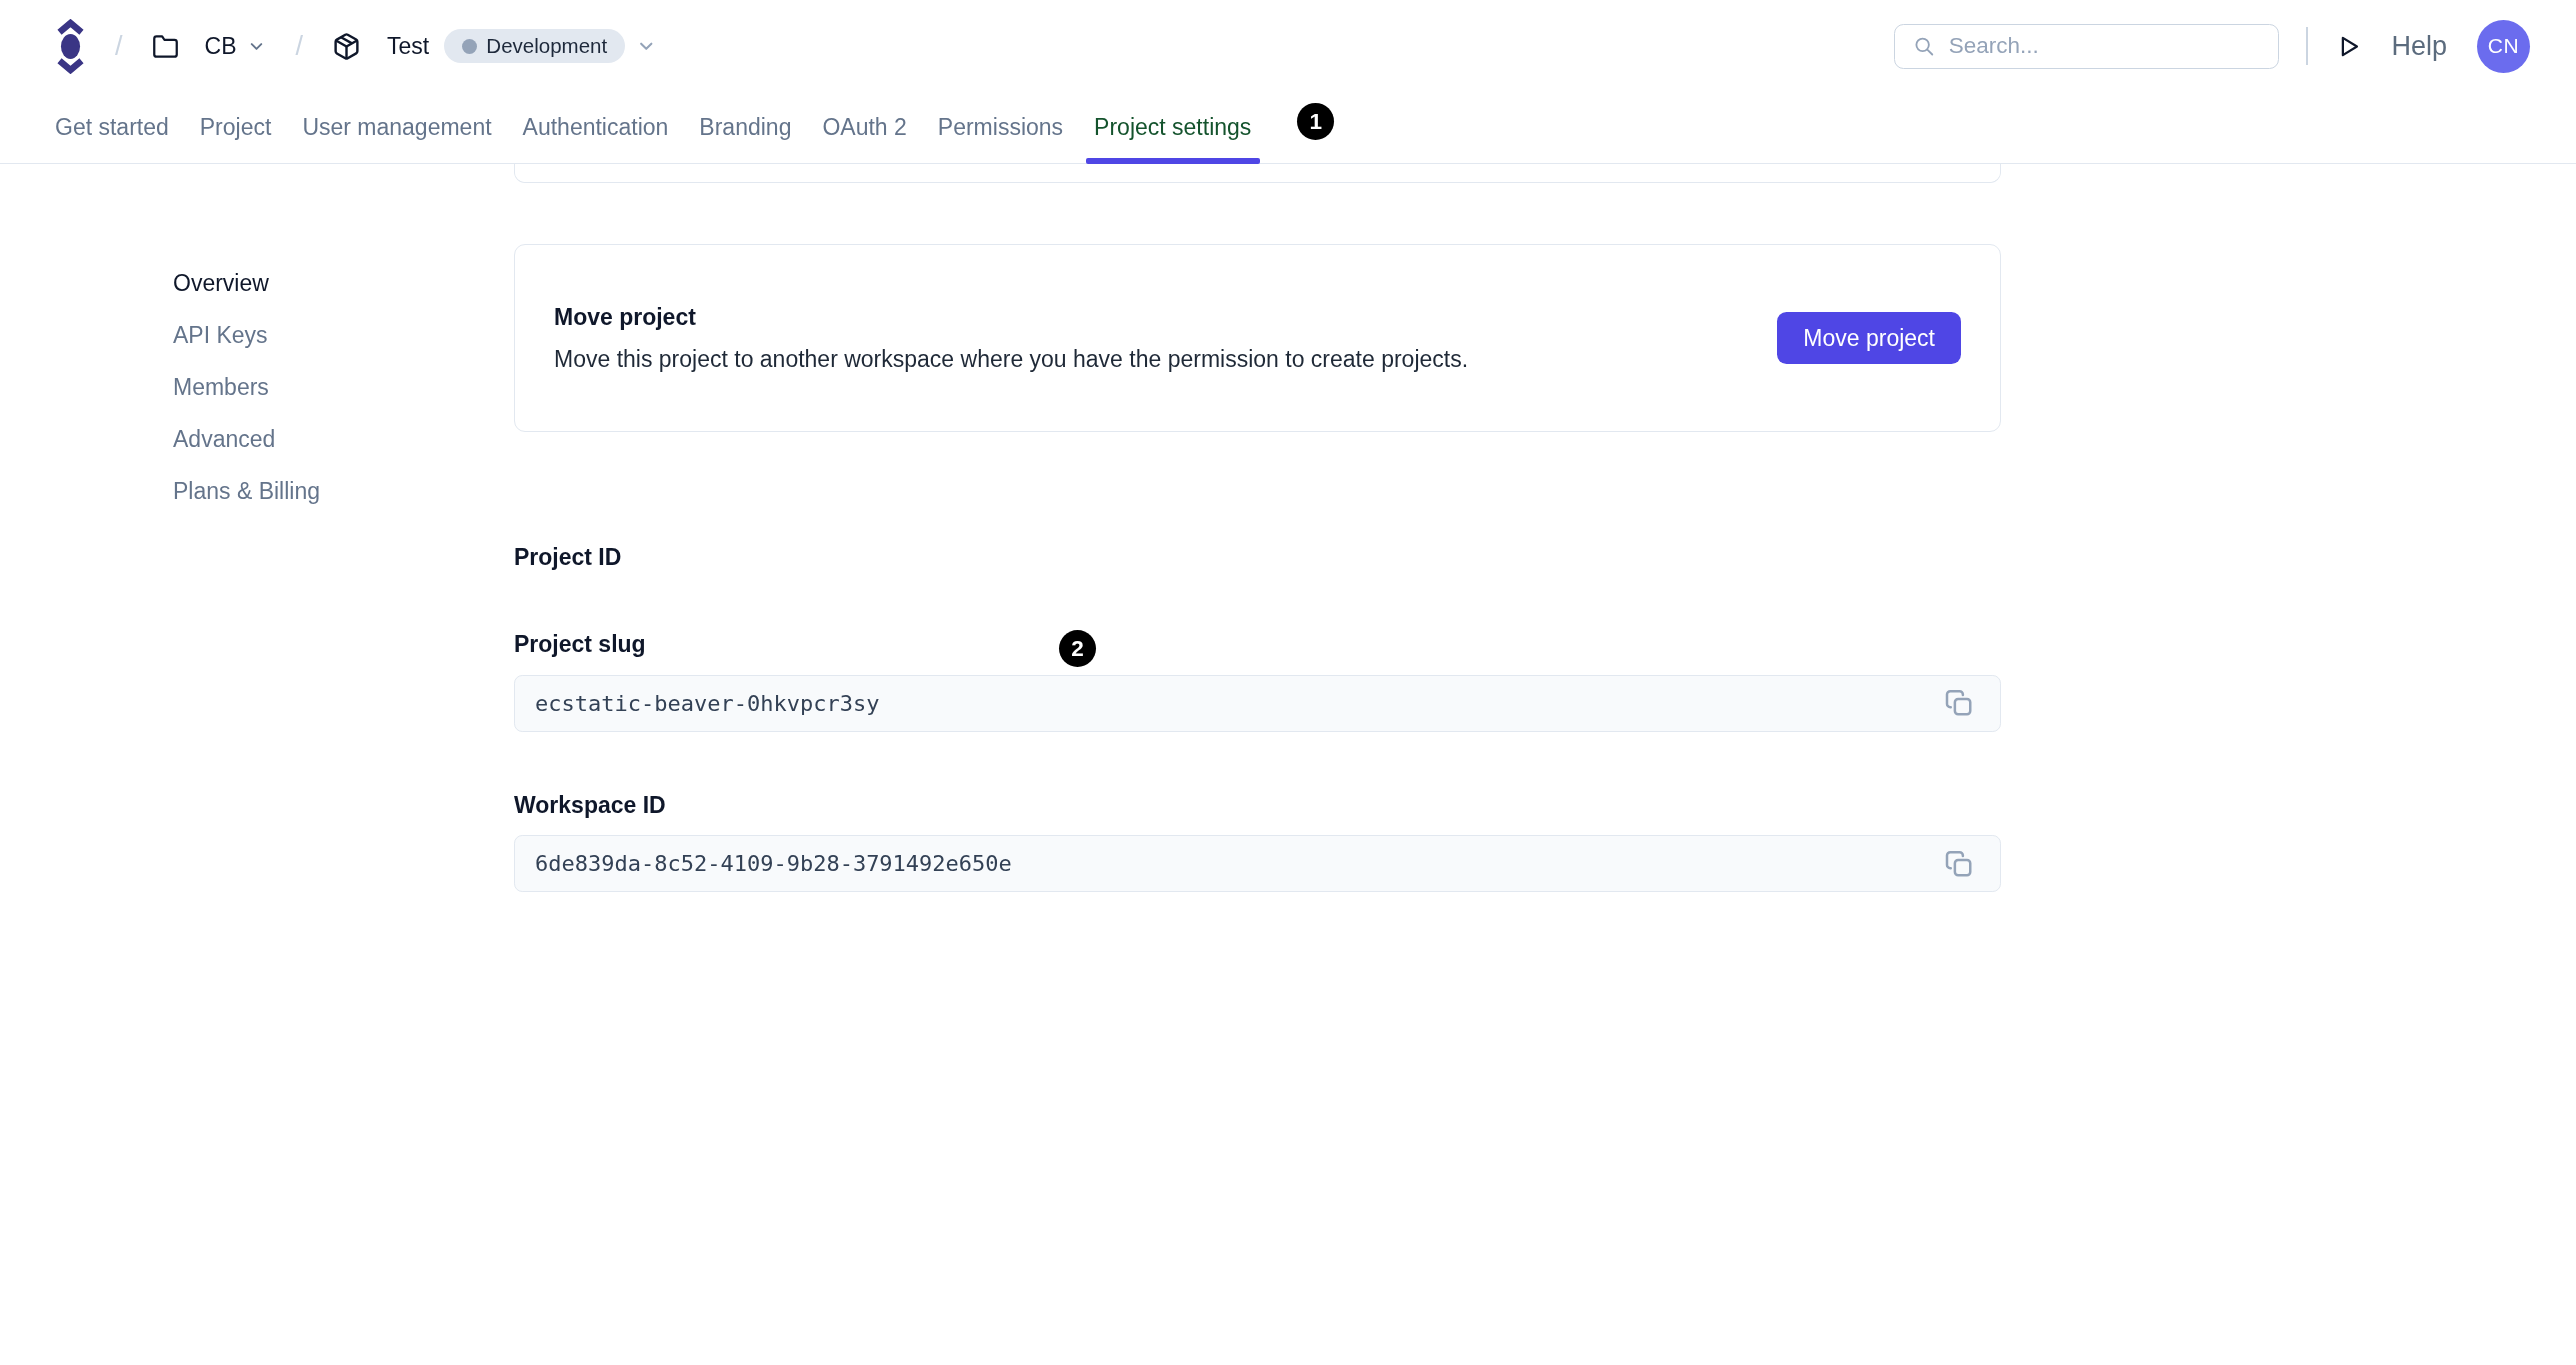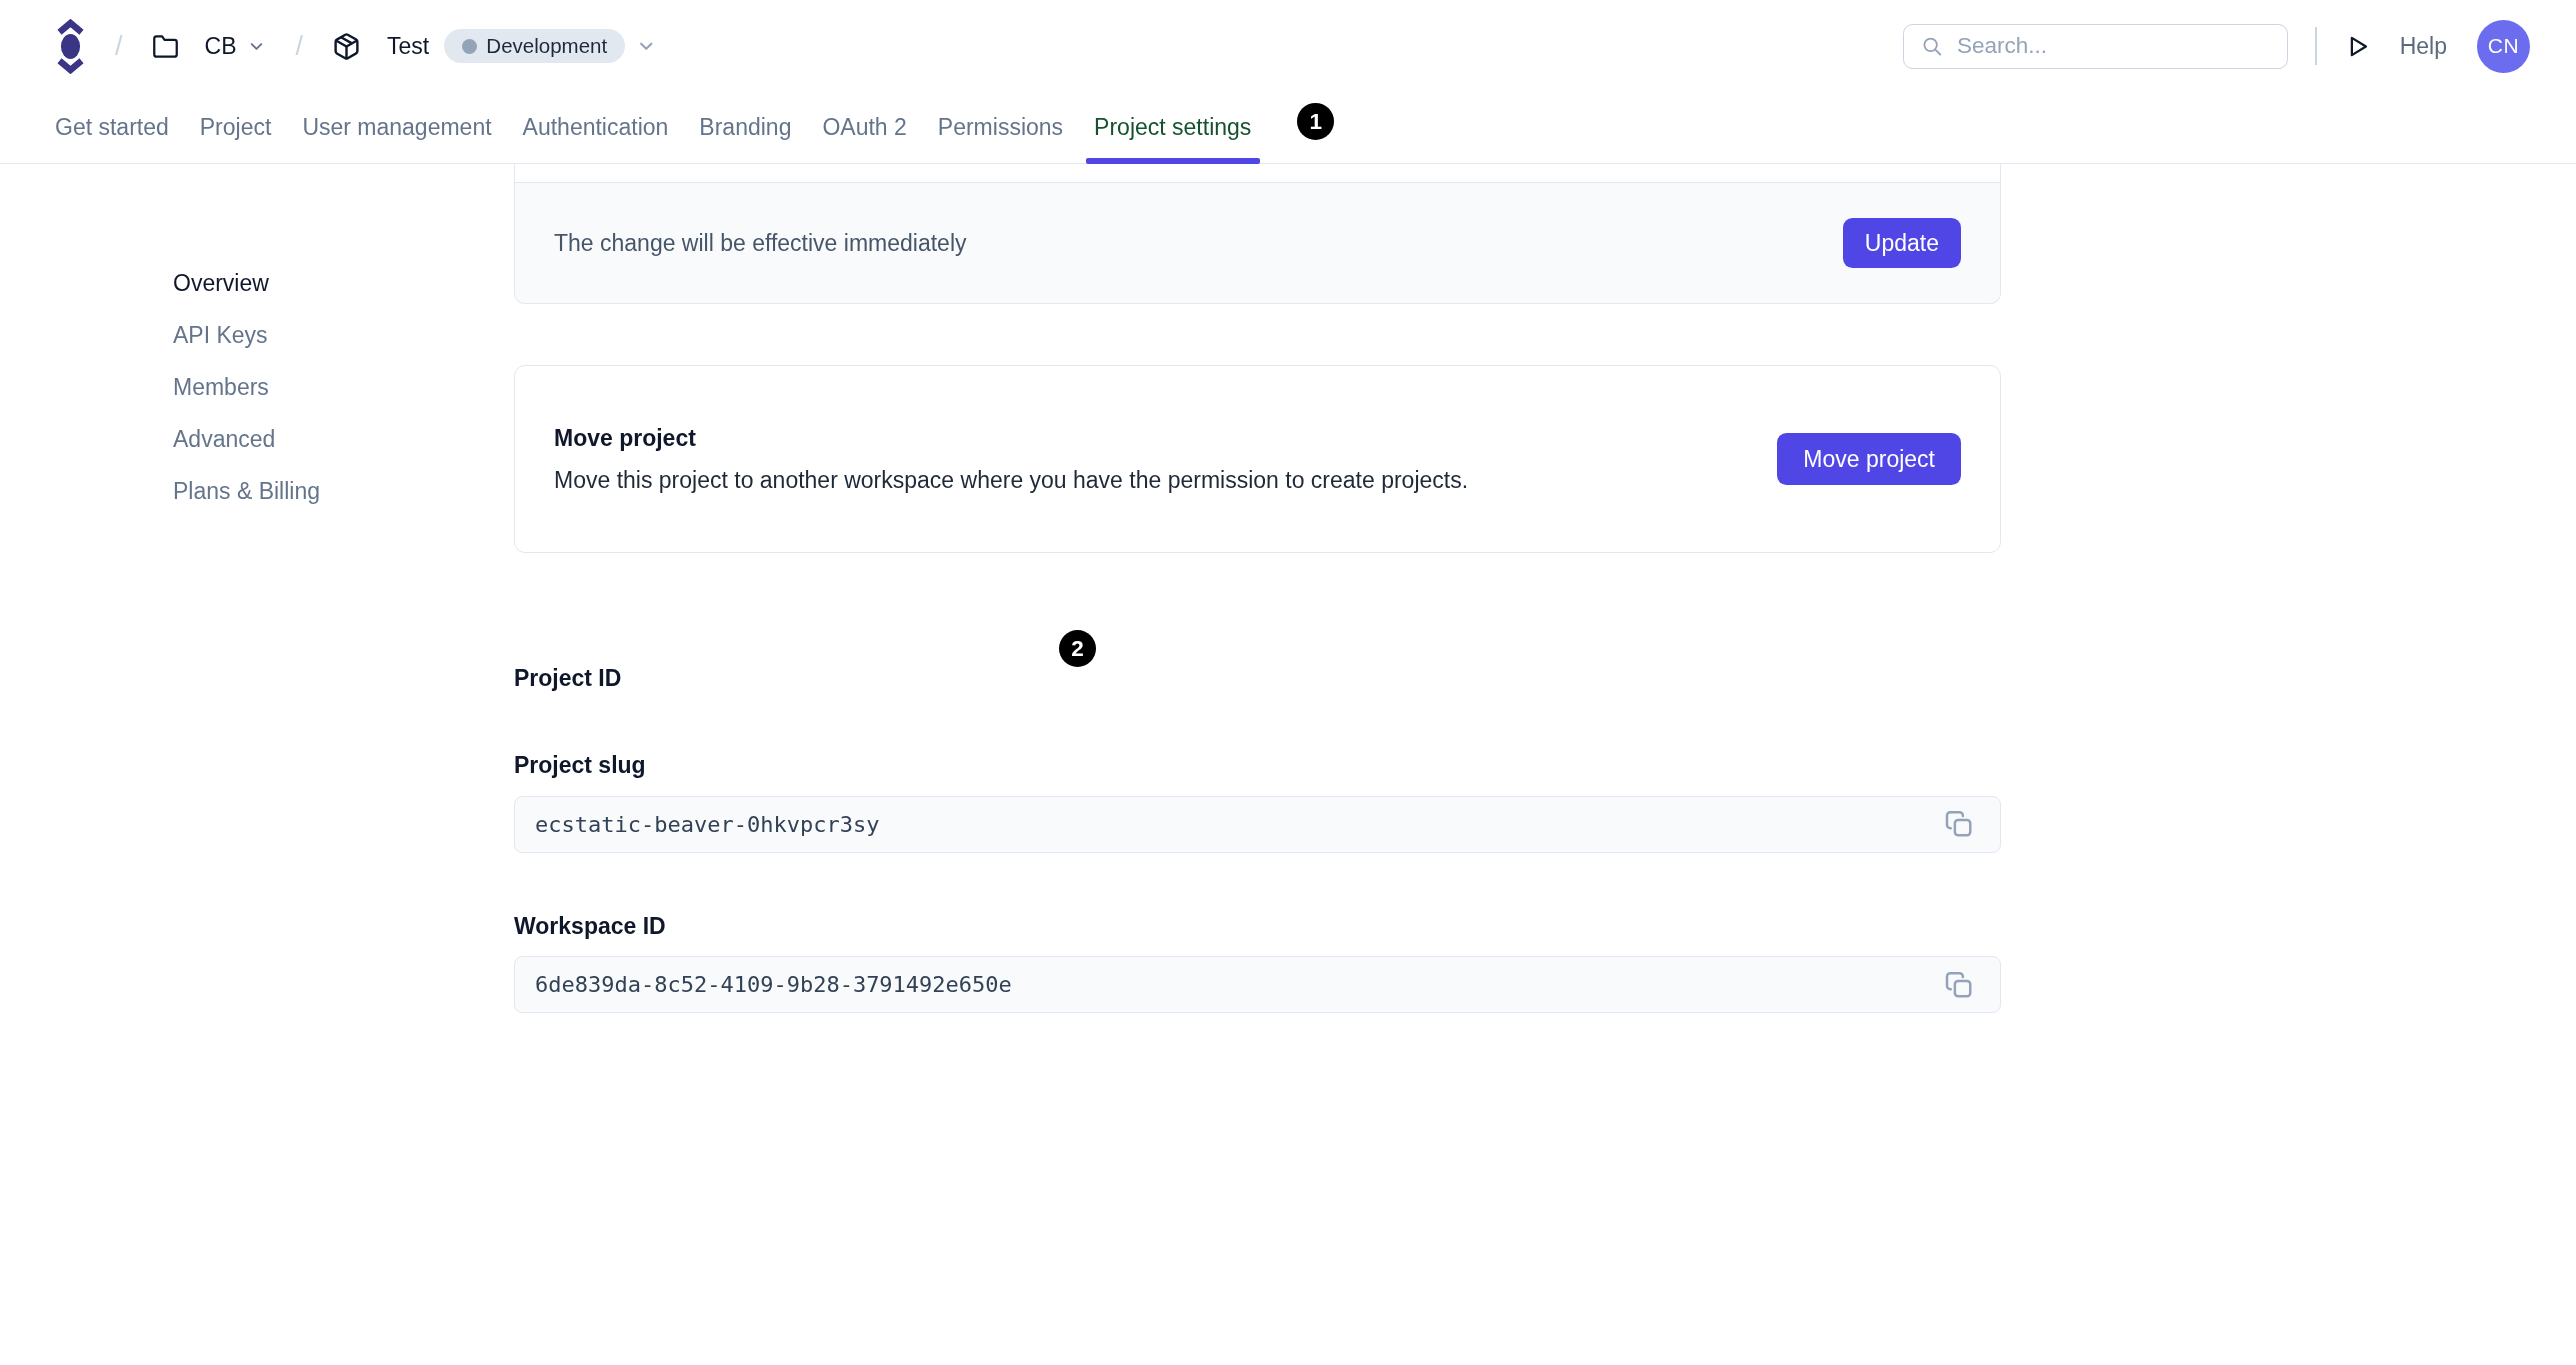--- a/index.html
+++ b/index.html
@@ -21,21 +21,21 @@
   .env-text { font-size:20.5px; color:#1e293b; }
   .spacer { flex:1; }
   .search { width:385px; height:45px; border:1.4px solid #cbd5e1; border-radius:9.5px;
             display:flex; align-items:center; padding:0 13.6px 0 17.7px; }
   .search input { border:none; outline:none; background:transparent; width:100%;
                   font-size:22.5px; color:#0f172a; margin-left:13.6px;
                   font-family:"Liberation Sans", sans-serif; }
   .search input::placeholder { color:#94a3b8; }
   .vdiv { width:2px; height:38px; background:#cbd5e1; margin:0 27px; }
   .play-btn { background:none; border:none; cursor:pointer; display:flex; align-items:center; }
-  .help { font-size:23px; color:#5b6b7d; margin-left:29px; cursor:pointer; }
+  .help { font-size:27px; color:#5b6b7d; margin-left:29px; cursor:pointer; }
   .avatar { width:53px; height:53px; border-radius:50%; background:#6b6cee; color:#fff;
             font-size:21px; display:flex; align-items:center; justify-content:center;
             margin-left:30px; cursor:pointer; letter-spacing:0.7px; }
 
   
   .tabs { height:72px; border-bottom:1.4px solid #e2e8f0; display:flex; align-items:center;
           padding:0 55px; }
   .tab { position:relative; height:100%; display:flex; align-items:center;
          font-size:23px; color:#64748b; margin-right:31px; cursor:pointer; white-space:nowrap; }
   .tab.active { color:#14532d; }
@@ -170,24 +170,20 @@
       <div class="side-item">API Keys</div>
       <div class="side-item">Members</div>
       <div class="side-item">Advanced</div>
       <div class="side-item">Plans &amp; Billing</div>
     </aside>
 
     <section class="content">
 
       <div class="card-update">
         <div class="stub"></div>
-        <div class="card-footer">
-          <span class="footer-msg">The change will be effective immediately</span>
-          <button class="btn btn-update">Update</button>
-        </div>
       </div>
 
       <div class="card-move">
         <div>
           <div class="move-title">Move project</div>
           <div class="move-desc">Move this project to another workspace where you have the permission to create projects.</div>
         </div>
         <button class="btn btn-move">Move project</button>
       </div>
 

